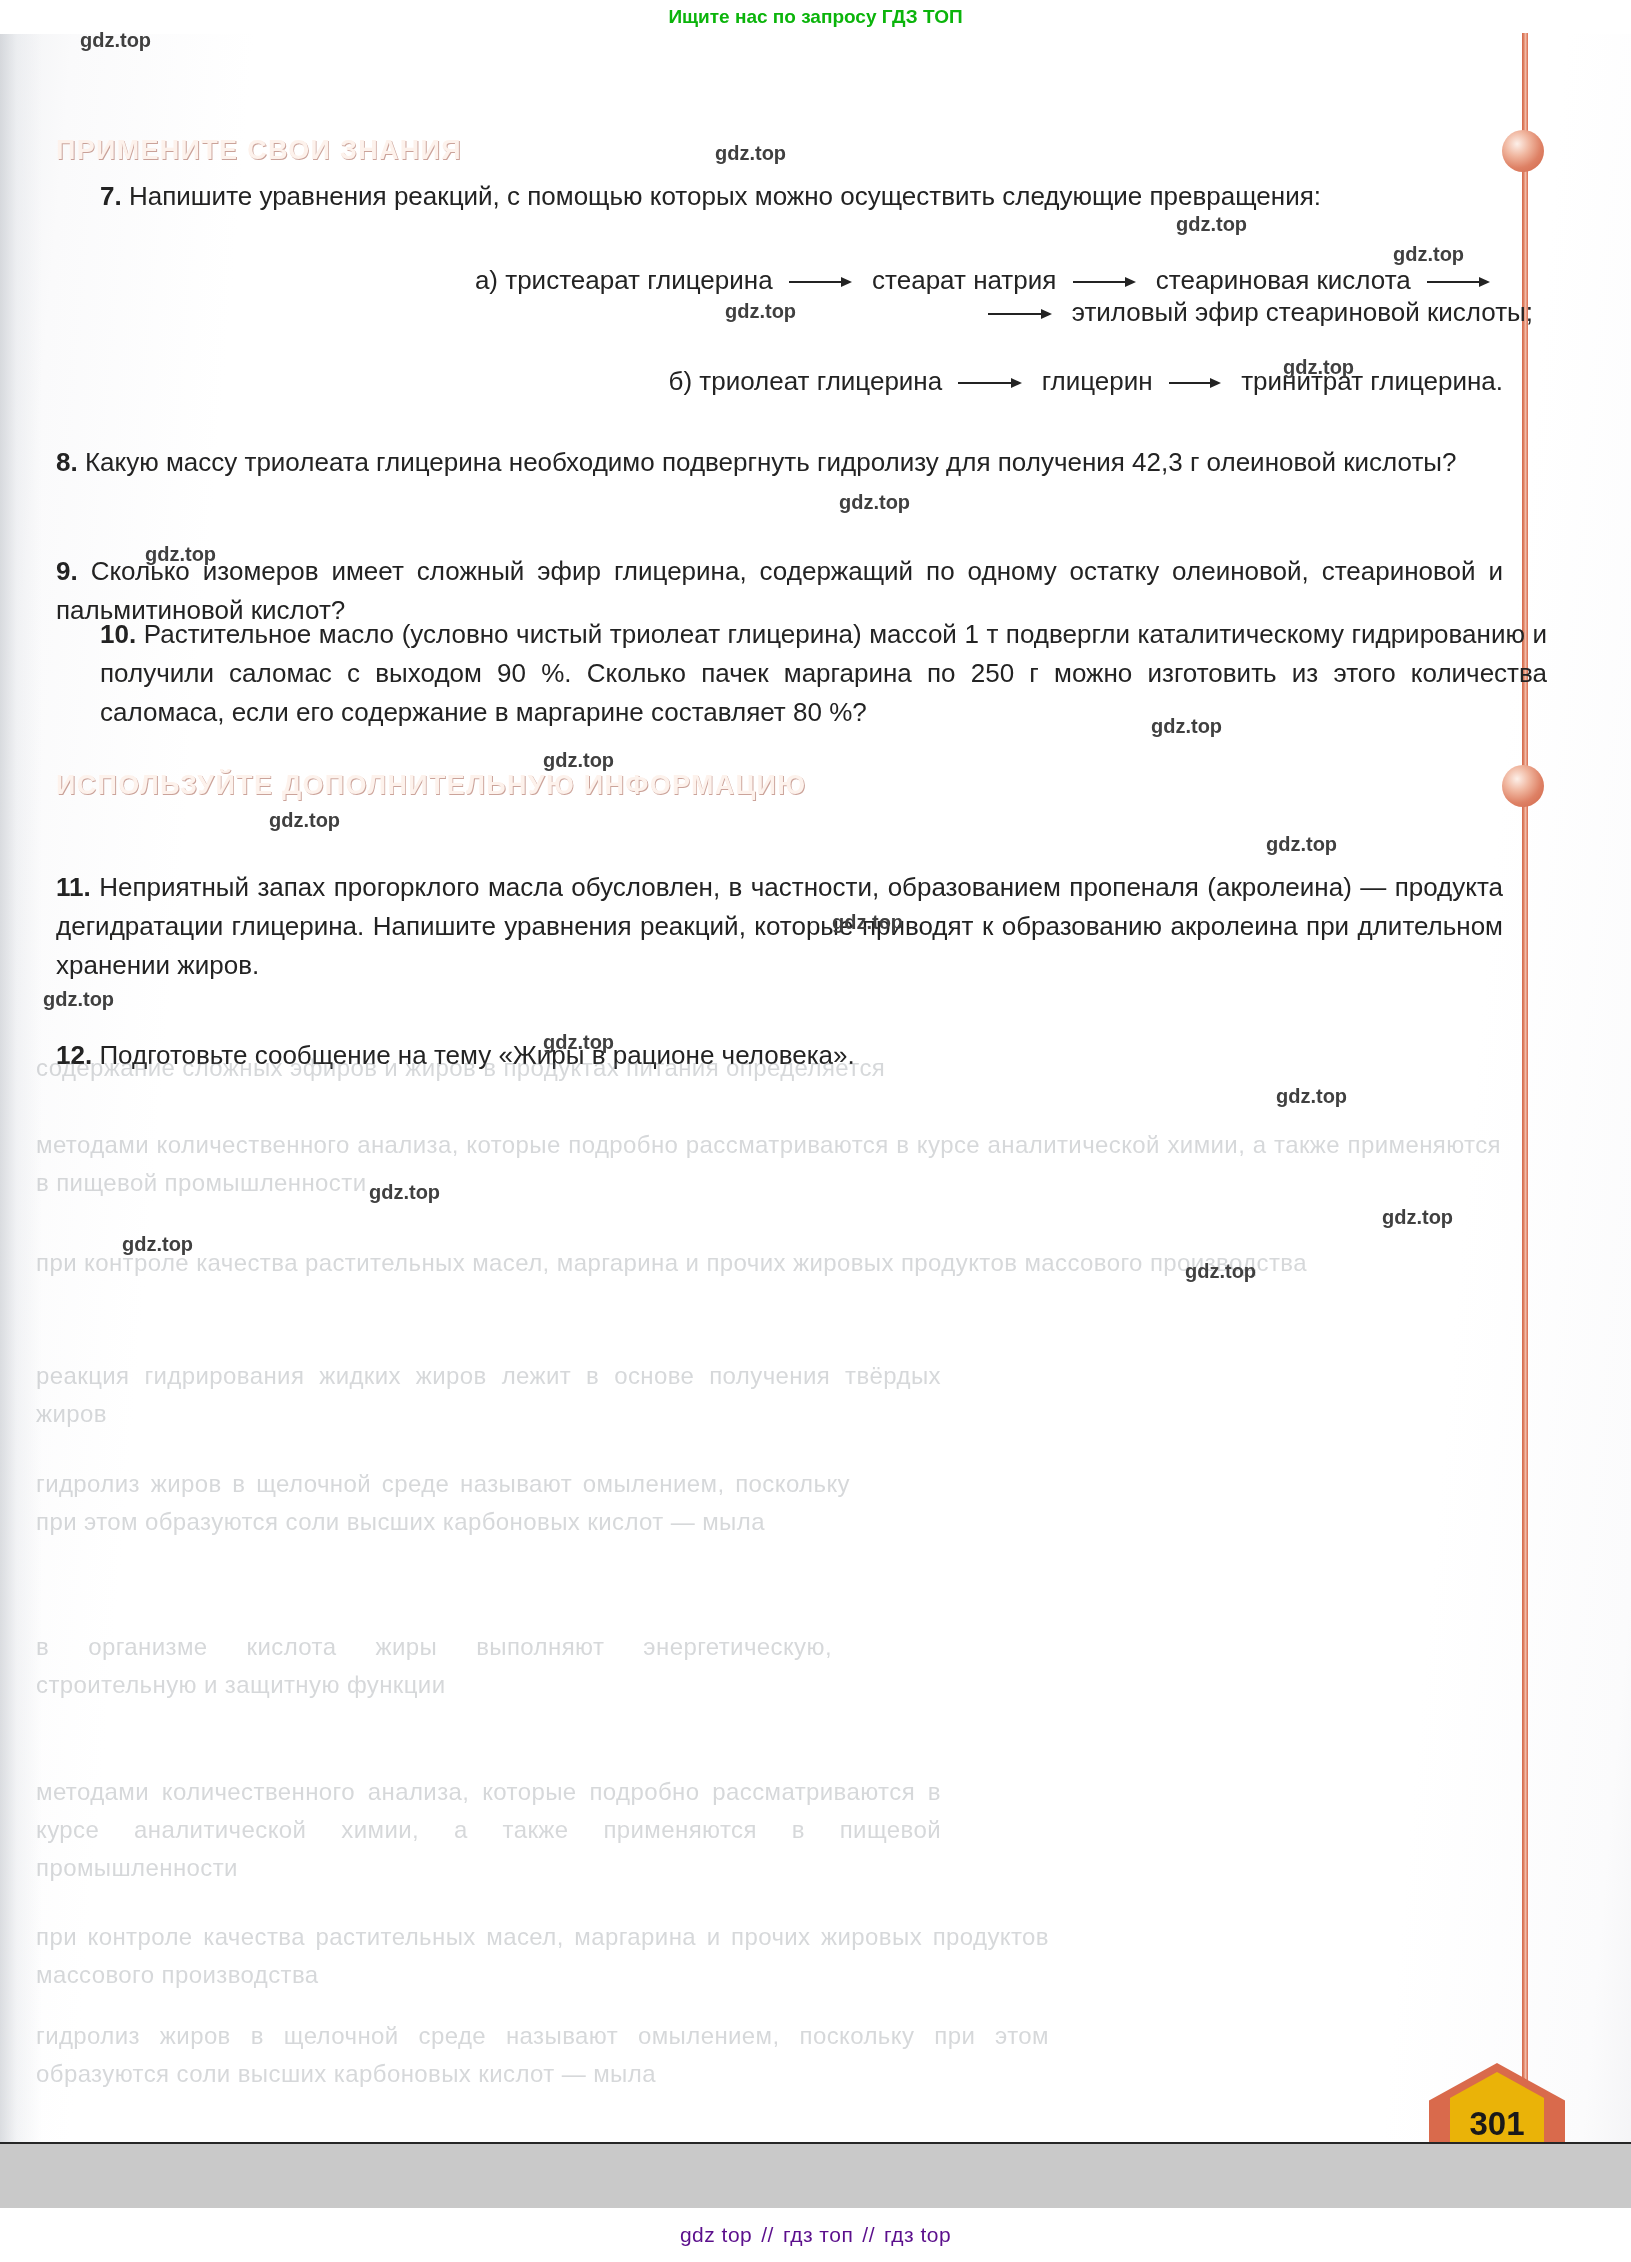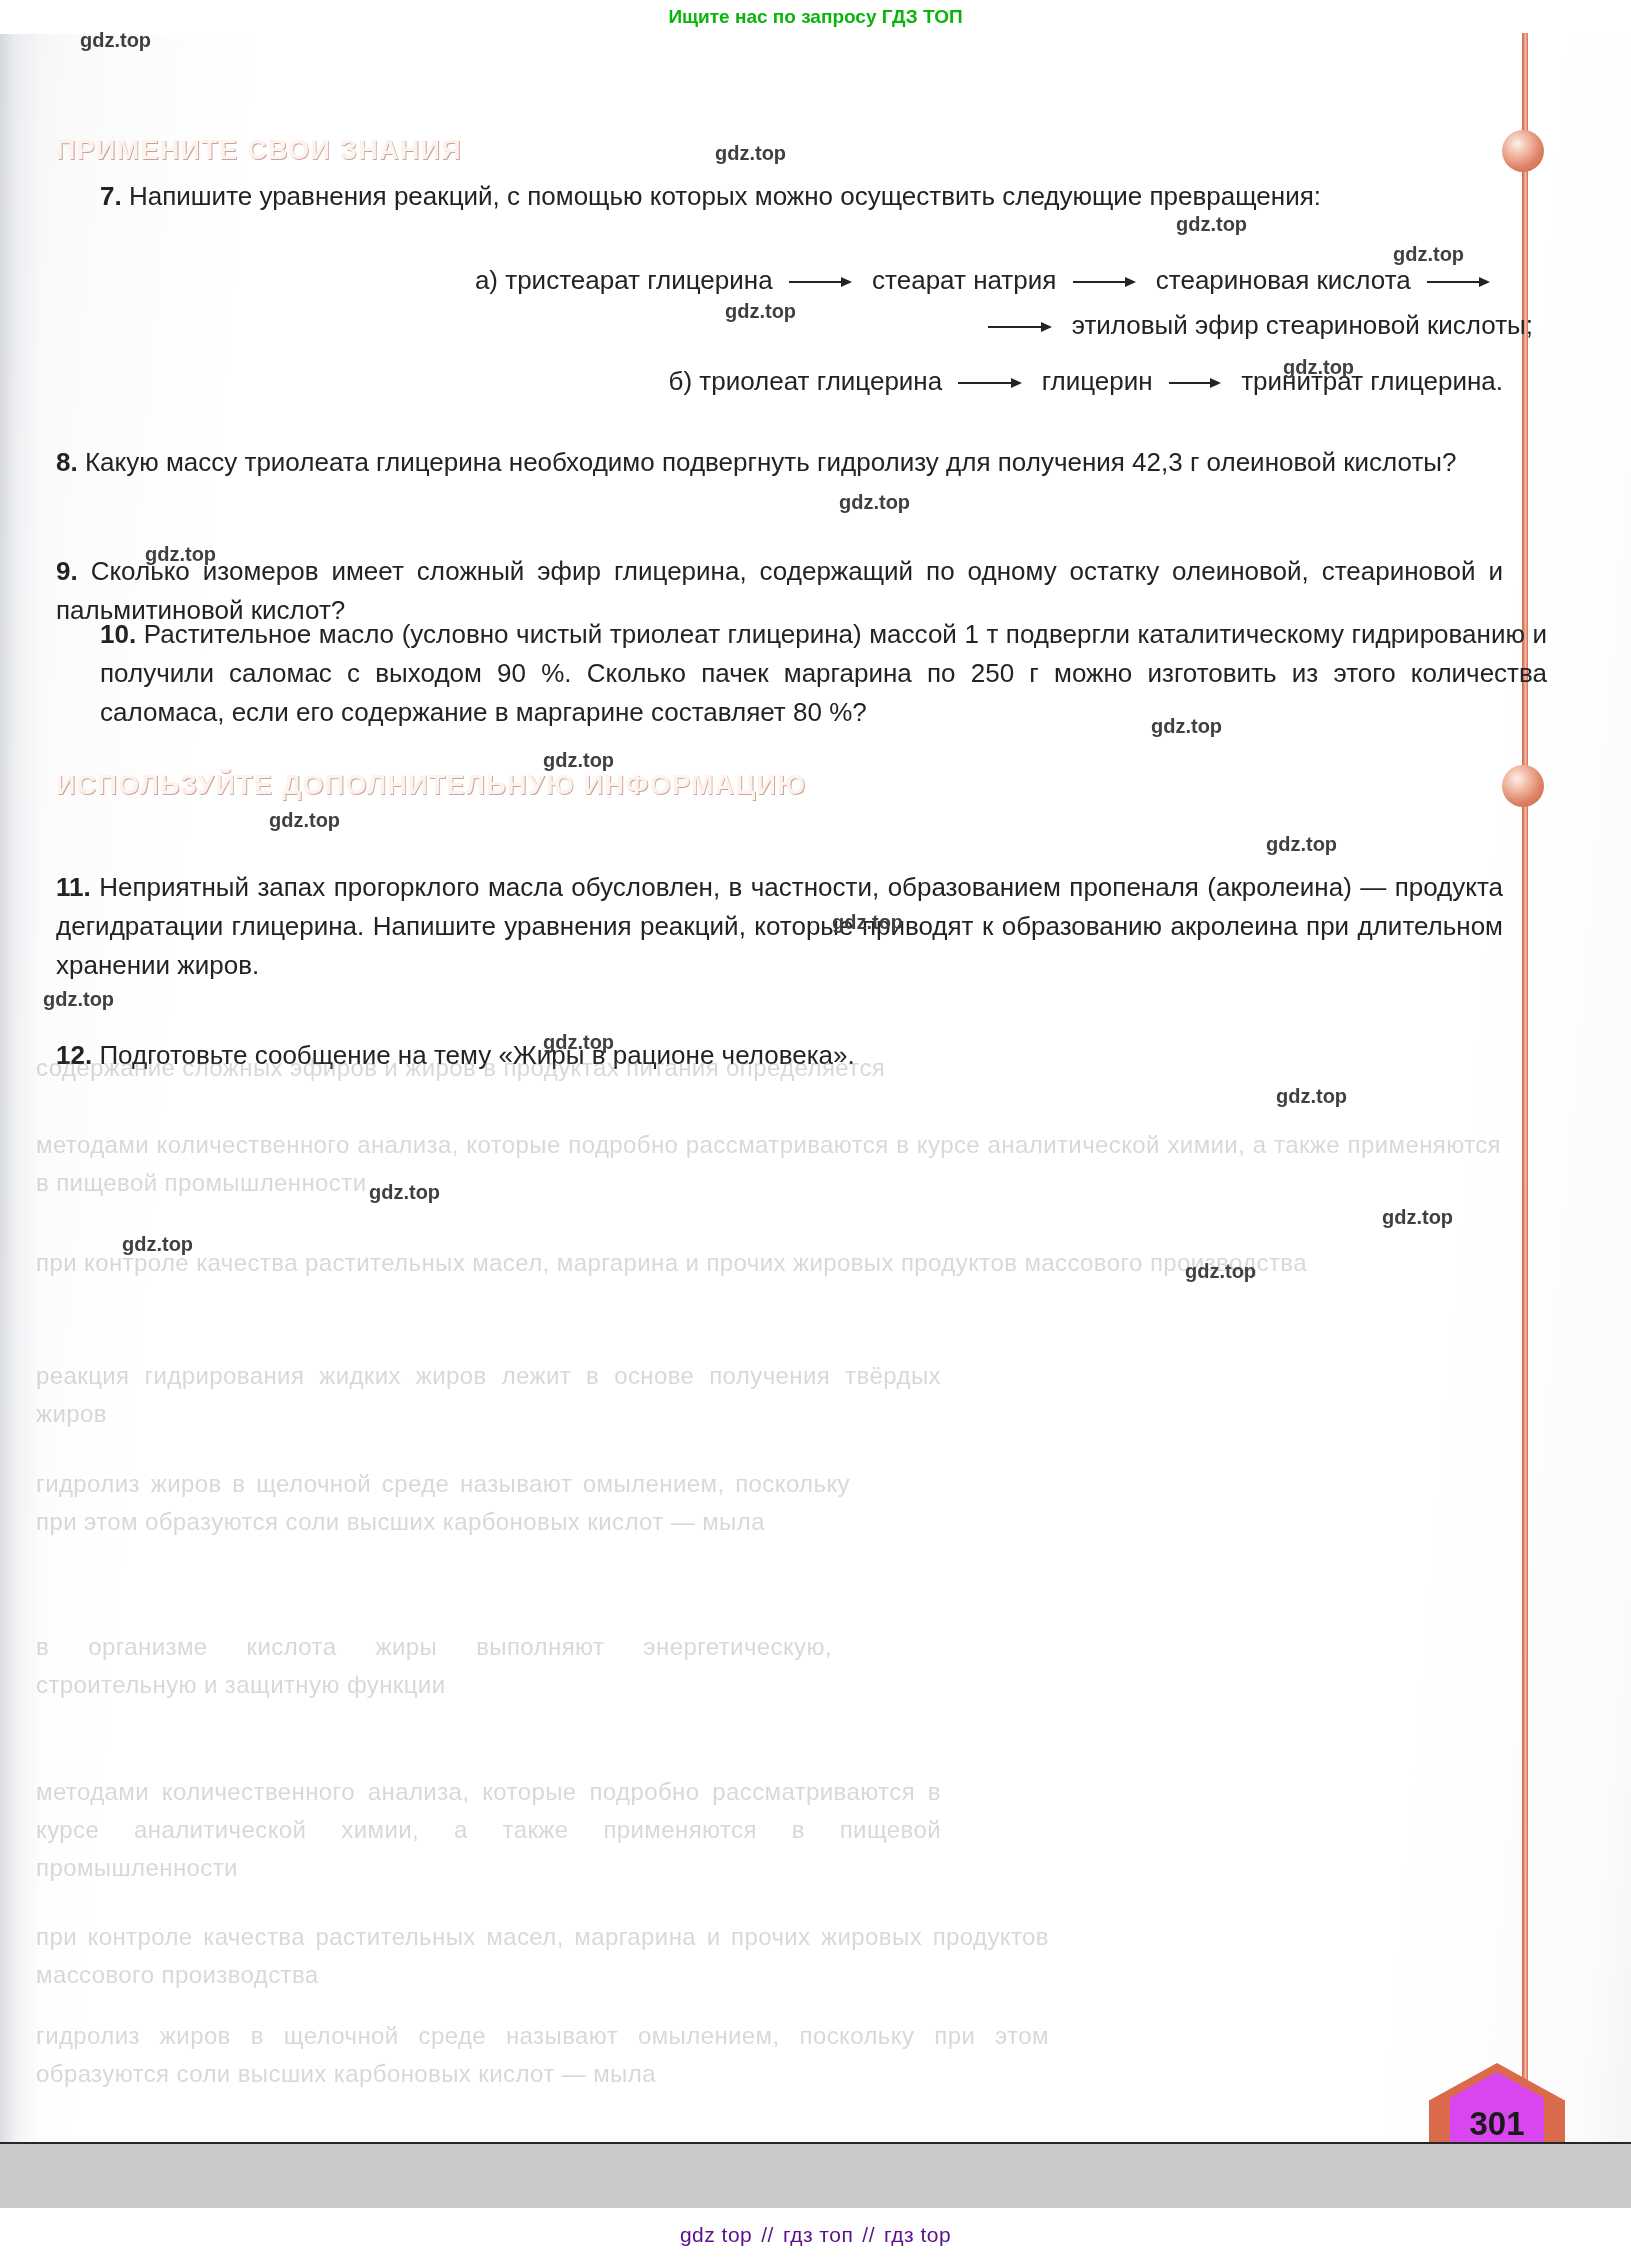--- a/index.html
+++ b/index.html
@@ -177,21 +177,21 @@
     clip-path: polygon(50% 0%, 100% 25%, 100% 75%, 50% 100%, 0% 75%, 0% 25%);
   }
   .hex-outer {
     left: 0; top: 0;
     width: 136px; height: 150px;
     background: #d96a4c;
   }
   .hex-inner {
     left: 21px; top: 9px;
     width: 94px; height: 104px;
-    background: #d946ef;
+    background: #eab308;
     display: flex;
     align-items: center;
     justify-content: center;
   }
   .hex-num {
     color: #1a1a1a;
     font-size: 33px;
     font-weight: 700;
     font-family: "Liberation Sans", sans-serif;
   }
@@ -258,21 +258,21 @@
 <div class="q-block center-line" style="top:261px;">
   <span>а)</span>
   <span>тристеарат глицерина</span>
   <span class="arrow"></span>
   <span>стеарат натрия</span>
   <span class="arrow"></span>
   <span>стеариновая кислота</span>
   <span class="arrow"></span>
 </div>
 
-<div class="q-block center-line" style="top:306px; left:86px;">
+<div class="q-block center-line" style="top:293px; left:86px;">
   <span class="arrow"></span>
   <span>этиловый эфир стеариновой кислоты;</span>
 </div>
 
 <div class="q-block center-line" style="top:362px;">
   <span>б)</span>
   <span>триолеат глицерина</span>
   <span class="arrow"></span>
   <span>глицерин</span>
   <span class="arrow short"></span>

